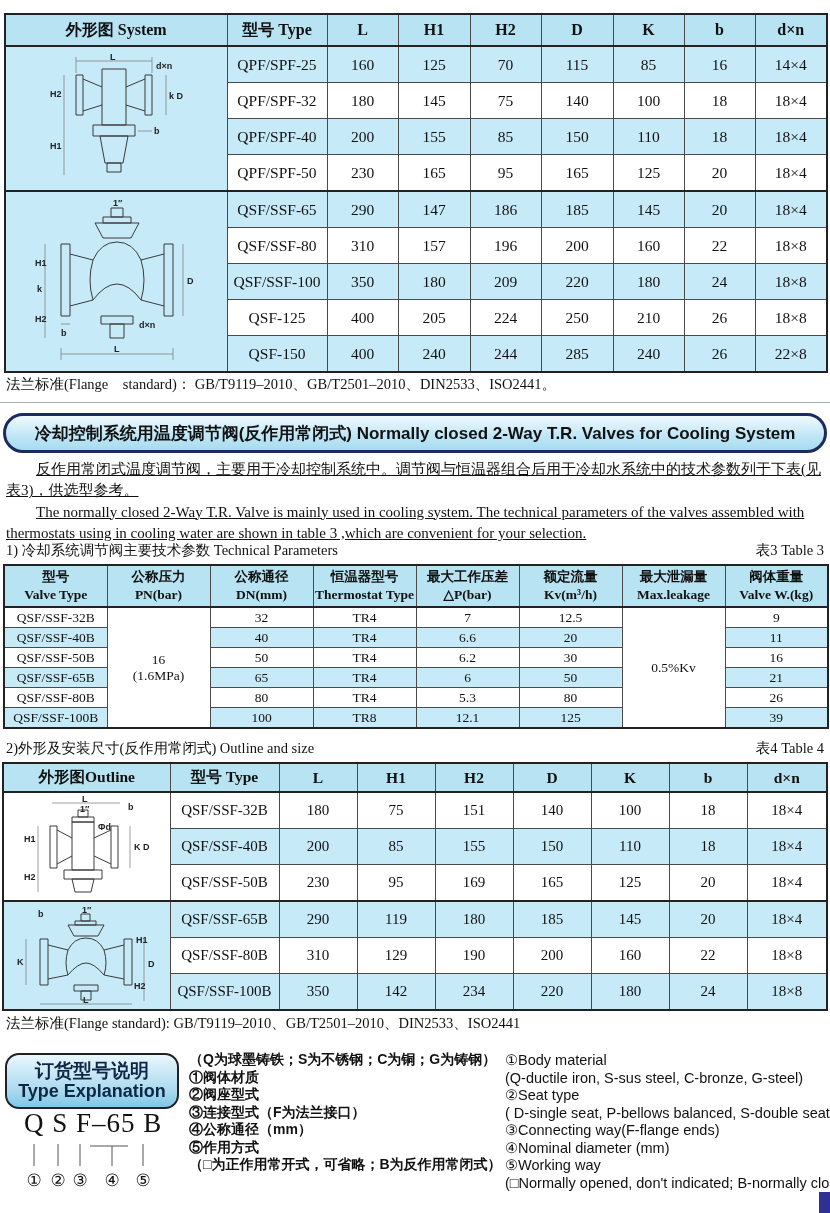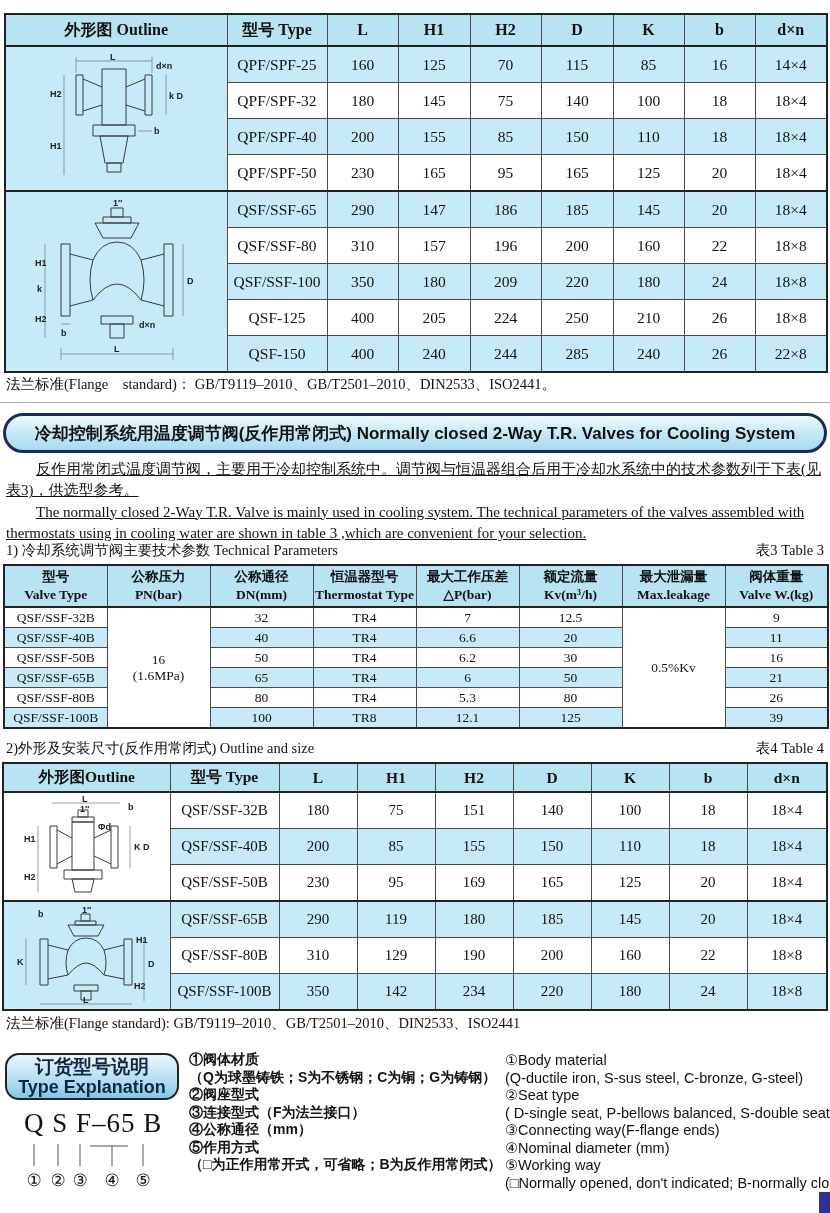--- a/index.html
+++ b/index.html
@@ -33,21 +33,21 @@
           background:linear-gradient(#f0fafe 0%,#c2e7f6 55%,#a6dcf1 100%);
           display:flex;align-items:center;justify-content:center;
           font-family:"Liberation Sans",sans-serif;font-weight:bold;font-size:17px;white-space:nowrap;}
 
   .intro{position:absolute;left:6px;top:459px;width:819px;font-size:15px;line-height:1.42;}
   .intro p{margin:0;text-indent:2em;text-decoration:underline;}
 
   .secline{position:absolute;left:6px;width:818px;display:flex;justify-content:space-between;
            font-size:14.5px;white-space:nowrap;gap:20px;}
 
-  .tebox{position:absolute;left:5px;top:1053px;width:174px;height:47px;box-sizing:border-box;
+  .tebox{position:absolute;left:5px;top:1053px;width:174px;height:56px;box-sizing:border-box;
          border:2px solid #222;border-radius:14px;
          background:linear-gradient(#eaf7fd 0%,#a8d9ef 70%,#7fc7e8 100%);
          display:flex;flex-direction:column;align-items:center;justify-content:center;
          font-family:"Liberation Sans",sans-serif;font-weight:bold;color:#0e2746;line-height:21px;}
   .tebox .l1{font-size:19px;} .tebox .l2{font-size:18px;}
 
   .code{position:absolute;left:24px;top:1108px;width:150px;height:95px;}
   .codetxt{position:absolute;left:0;top:0;font-size:27px;letter-spacing:1px;white-space:nowrap;}
   .code svg{position:absolute;left:0;top:0;}
   .circ{position:absolute;top:62px;font-size:17px;transform:translateX(-50%);}
@@ -79,21 +79,21 @@
         <col style="width:71px">
         <col style="width:72px">
         <col style="width:71px">
         <col style="width:72px">
         <col style="width:71px">
         <col style="width:71px">
         <col style="width:72px">
       </colgroup>
     <tbody>
         <tr class="headrow">
-      <th>外形图  Outline</th>
+      <th>外形图  System</th>
           <th>型号 Type</th>
           <th>L</th>
           <th>H1</th>
           <th>H2</th>
           <th>D</th>
           <th>K</th>
           <th>b</th>
           <th>d×n</th>
     </tr>
     <tr class="sh">
@@ -523,22 +523,22 @@
       </g>
     </svg>
     <span class="circ" style="left:10px">①</span>
     <span class="circ" style="left:34px">②</span>
     <span class="circ" style="left:56px">③</span>
     <span class="circ" style="left:88px">④</span>
     <span class="circ" style="left:119px">⑤</span>
   </div>
 
   <div class="listcn">
+    <div>（Q为球墨铸铁；S为不锈钢；C为铜；G为铸钢）</div>
     <div>①阀体材质</div>
-    <div>（Q为球墨铸铁；S为不锈钢；C为铜；G为铸钢）</div>
     <div>②阀座型式</div>
     <div>③连接型式（F为法兰接口）</div>
     <div>④公称通径（mm）</div>
     <div>⑤作用方式</div>
     <div>（□为正作用常开式，可省略；B为反作用常闭式）</div>
   </div>
 
   <div class="listen">
     <div>①Body material</div>
     <div>(Q-ductile iron, S-sus steel, C-bronze, G-steel)</div>

